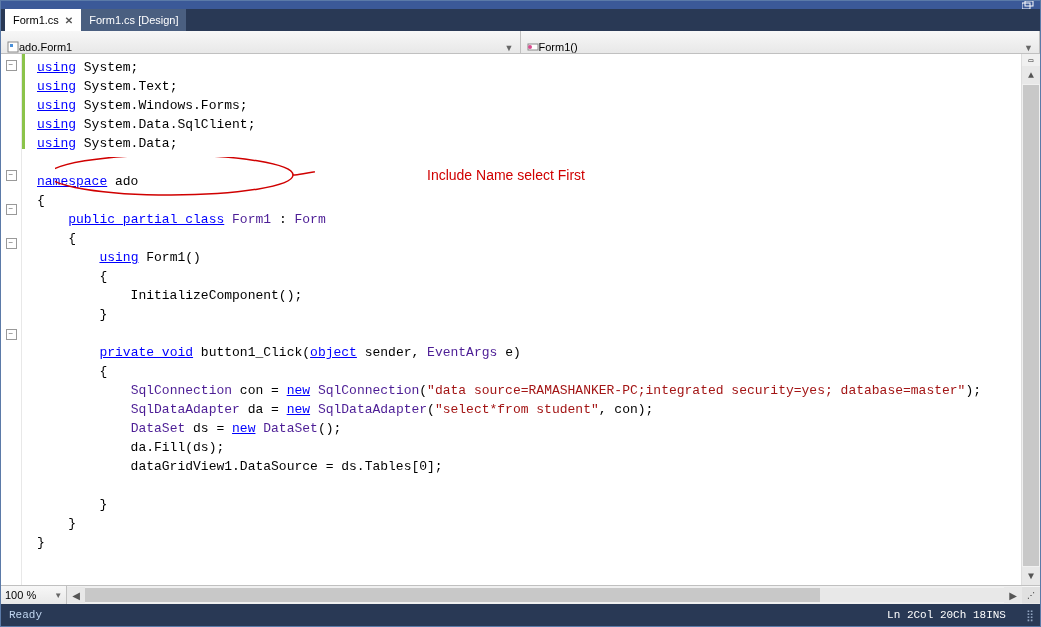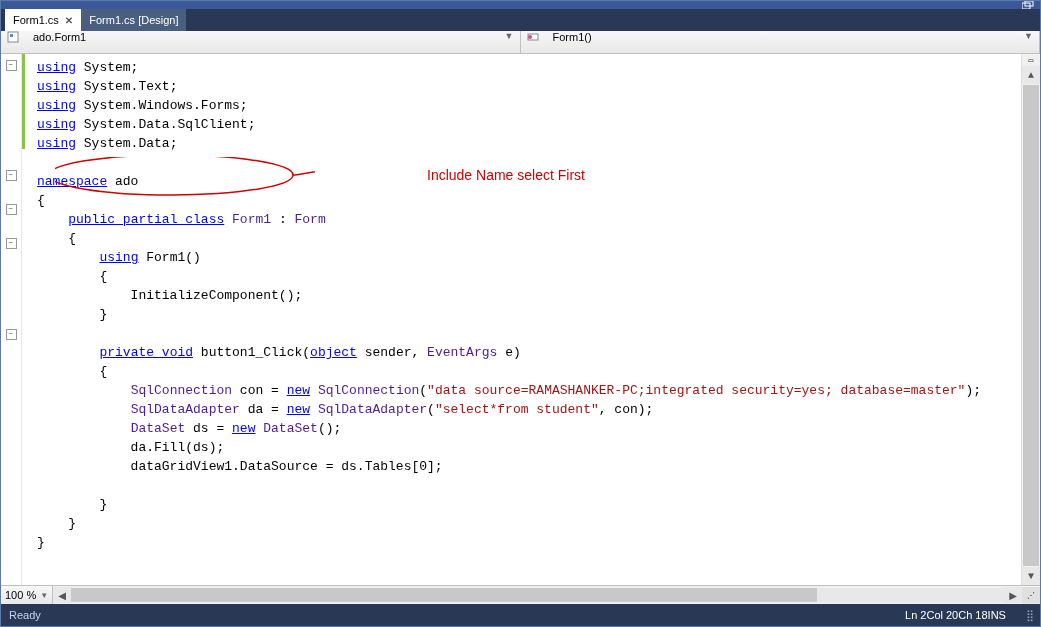--- a/index.html
+++ b/index.html
@@ -5,46 +5,46 @@
   html,body{margin:0;padding:0;font-family:Consolas,"Courier New",monospace;font-size:13px;color:#000;background:#fff;}
   .app{width:1041px;height:627px;display:flex;flex-direction:column;border:1px solid #5b7aa8;box-sizing:border-box;position:relative;}
   .maximize-strip{height:8px;background:#3b5998;display:flex;justify-content:flex-end;align-items:center;}
   .maximize-strip svg{margin-right:6px;}
   .tabbar{height:22px;background:#293955;display:flex;align-items:flex-end;padding-left:4px;font-family:"Segoe UI",sans-serif;font-size:11px;color:#fff;}
   .tab{padding:3px 8px;height:16px;display:flex;align-items:center;gap:6px;cursor:pointer;}
   .tab.active{background:#fff;color:#000;margin-top:11px;}
   .tab.inactive{background:#4a5f80;color:#fff;}
   .tab .close{font-weight:bold;color:#555;font-size:10px;}
   .toolbar{height:22px;background:linear-gradient(#f7f7f7,#e8e8e8);border-bottom:1px solid #c0c0c0;display:flex;align-items:center;font-family:"Segoe UI",sans-serif;font-size:11px;}
-  .dropdown{flex:1;display:flex;align-items:flex-start;padding:0 6px;border-right:1px solid #c0c0c0;height:100%;gap:14px;}
+  .dropdown{flex:1;display:flex;align-items:flex-end;padding:0 6px;border-right:1px solid #c0c0c0;height:100%;gap:0;}
   .dropdown-icon{width:12px;height:12px;display:inline-block;}
   .dropdown-arrow{margin-left:auto;color:#666;font-size:9px;}
   .editor-row{flex:1;display:flex;min-height:0;}
   .gutter{width:20px;background:#fff;border-right:1px solid #e8e8e8;display:flex;flex-direction:column;padding-top:4px;align-items:center;}
   .collapse-mark{width:9px;height:9px;border:1px solid #999;font-size:8px;line-height:8px;text-align:center;color:#666;margin:2px 0;}
   .green-bar{width:3px;background:#8bc34a;}
   .editor{flex:1;overflow:hidden;position:relative;background:#fff;}
   .editor-content{padding:4px 0 4px 10px;line-height:19px;white-space:pre;}
   .kw{color:#0000ff;text-decoration:underline;}
   .type{color:#4c1d95;}
   .str{color:#a31515;}
   .annotation{position:absolute;top:113px;left:280px;color:#d00000;font-family:"Segoe UI",sans-serif;font-size:14px;pointer-events:none;}
   .annotation svg{position:absolute;left:-252px;top:-10px;}
   .v-scroll{width:18px;background:#f0f0f0;border-left:1px solid #ddd;display:flex;flex-direction:column;}
   .scroll-arrow{height:18px;display:flex;align-items:center;justify-content:center;color:#555;font-size:10px;cursor:pointer;background:#e8e8e8;}
   .scroll-thumb{flex:1;background:#c8c8c8;margin:1px;}
   .splitter-icon{height:12px;display:flex;align-items:center;justify-content:center;font-size:8px;color:#333;}
   .zoom-row{height:18px;background:linear-gradient(#f7f7f7,#e8e8e8);border-top:1px solid #c0c0c0;display:flex;align-items:center;font-family:"Segoe UI",sans-serif;font-size:11px;}
-  .zoom-box{padding:0 4px;border-right:1px solid #c0c0c0;display:flex;align-items:center;gap:4px;height:100%;}
+  .zoom-box{padding:0 4px;border-right:1px solid #c0c0c0;display:flex;align-items:center;gap:18px;height:100%;}
   .h-scroll{flex:1;height:100%;background:#f0f0f0;display:flex;align-items:center;}
   .h-scroll .scroll-arrow{width:18px;height:16px;}
   .h-track{flex:1;background:#e8e8e8;height:14px;position:relative;}
   .h-thumb{width:80%;height:100%;background:#c8c8c8;}
   .h-scroll-end{width:18px;height:16px;background:#e0e0e0;display:flex;align-items:center;justify-content:center;font-size:8px;}
-  .statusbar{height:22px;background:#293955;color:#fff;display:flex;align-items:center;font-family:Liberation Sans, sans-serif;font-size:11px;padding:0 8px;}
+  .statusbar{height:22px;background:#293955;color:#fff;display:flex;align-items:center;font-family:Liberation Mono, monospace;font-size:11px;padding:0 8px;}
   .status-right{margin-left:auto;display:flex;}
   .grip{margin-left:20px;color:#90a4c0;letter-spacing:-2px;}
   .light-blue{color:#c0d5f0;}
 </style>
 </head>
 <body>
 
 <div class="app">
 
   <div class="maximize-strip">

